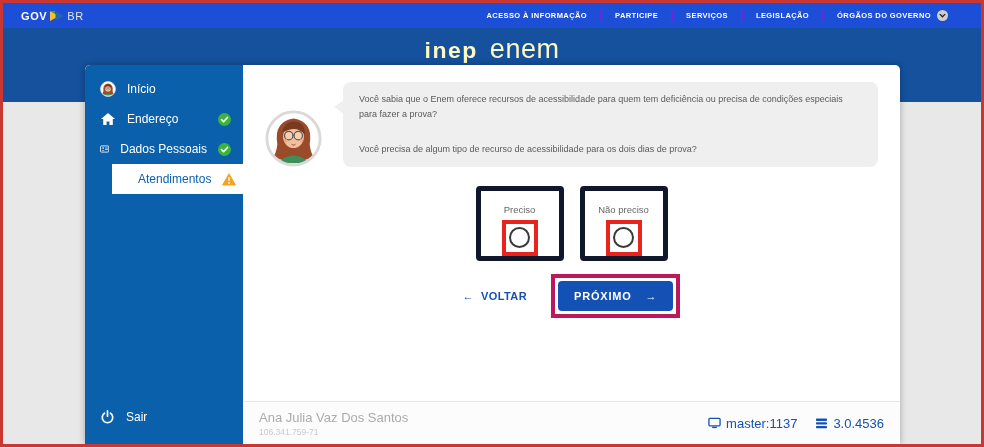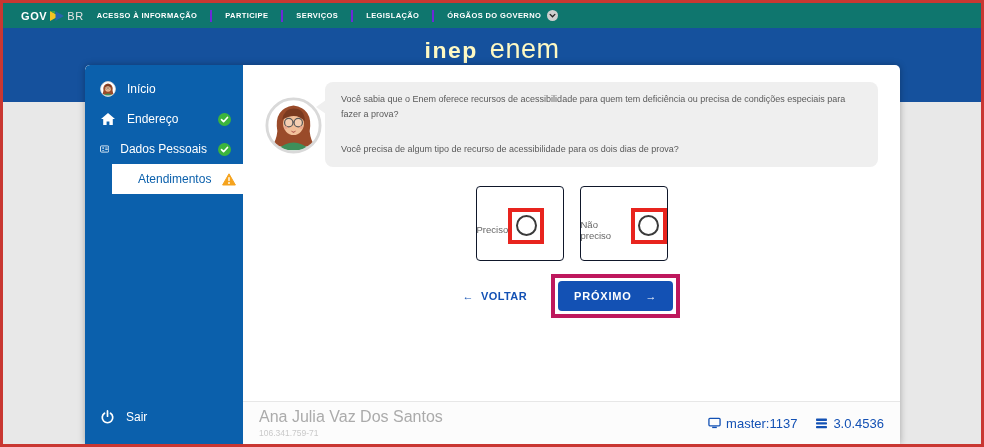--- a/index.html
+++ b/index.html
@@ -11,22 +11,22 @@
   }
   .frame {
     position:absolute; inset:0;
     border:3px solid #C93732;
     background:#E8E8E8;
     overflow:hidden;
   }
 
   
   .topbar {
-    height:25px; background:#0f766e;
-    display:flex; align-items:center; 
+    height:25px; background:#1d4ed8;
+    display:flex; align-items:center; justify-content:space-between;
     padding:0 20px 0 18px;
   }
   .brand { display:flex; align-items:center; gap:3px; color:#fff; font-size:11px; cursor:pointer; }
   .brand .gov { font-weight:bold; letter-spacing:.6px; }
   .brand .br { color:#E4E4E4; font-weight:normal; letter-spacing:.6px; }
   .topmenu { display:flex; align-items:center; height:100%; }
   .topmenu .tm-item {
     color:#fff; font-size:7.5px; font-weight:bold; letter-spacing:.4px;
     padding:0 13px; text-decoration:none;
     border-left:2px solid #6d28d9; height:12px; line-height:12px;
@@ -62,38 +62,38 @@
     padding-left:15px; gap:11px;
     color:#fff; font-size:12px; cursor:pointer; white-space:nowrap;
   }
   .item .st { margin-left:auto; margin-right:12px; display:flex; align-items:center; }
   .item.selected { background:#fff; color:#0B60AC; margin-left:27px; }
   .logout { margin-top:auto; margin-bottom:12px; }
 
   
   .content { flex:1; display:flex; flex-direction:column; position:relative; min-width:0; }
 
-  .assistant { display:flex; margin:17px 22px 0 22px; gap:3px; align-items:center; }
+  .assistant { display:flex; margin:17px 22px 0 22px; gap:21px; align-items:flex-end; }
   .avatar-big { width:57px; height:57px; flex-shrink:0; margin-top:2px; }
   .bubble {
     background:#EFEFEF; border-radius:8px; padding:10px 16px; position:relative;
     color:#5A5A5A; font-size:9px; line-height:1.65; flex:1;
   }
   .bubble:before {
     content:""; position:absolute; left:-9px; top:18px;
     border-top:7px solid transparent; border-bottom:7px solid transparent;
     border-right:10px solid #EFEFEF;
   }
   .bubble p { margin:0; }
   .bubble p + p { margin-top:20px; }
 
   .options { display:flex; justify-content:center; gap:16px; margin-top:19px; }
   .option-card {
-    width:88px; height:75px; border:1px solid #0f172a; border-radius:4px;
-    display:flex; align-items:center; background:#fff; cursor:pointer;
+    width:88px; height:75px; border:5px solid #0f172a; border-radius:4px;
+    display:flex; flex-direction:column; align-items:center; background:#fff; cursor:pointer;
   }
   .option-label { font-size:9.5px; color:#666; margin-top:13px; }
   .ann-box {
     width:36px; height:36px; border:4px solid #E8241E; margin-top:5px;
     display:flex; align-items:center; justify-content:center;
   }
   .radio {
     width:21px; height:21px; border:2px solid #3A3A3A; border-radius:50%; background:#fff; cursor:pointer;
   }
 
@@ -107,21 +107,21 @@
     background:#1351B4; color:#fff; border:none; border-radius:4px;
     font-family:inherit; font-size:11px; font-weight:bold; letter-spacing:.8px;
     padding:9px 16px; display:flex; gap:14px; align-items:center; cursor:pointer;
   }
 
   .cfooter {
     margin-top:auto; height:43px; border-top:1px solid #E7E7E7; background:#FCFCFC;
     display:flex; align-items:center; justify-content:space-between; padding:0 16px;
   }
   .user { display:flex; flex-direction:column; gap:2px; }
-  .user-name { color:#ABABAB; font-size:16px; }
+  .user-name { color:#ABABAB; font-size:13px; }
   .user-doc  { color:#C9C9C9; font-size:8.5px; }
   .meta { display:flex; gap:18px; align-items:center; }
   .meta-item { display:flex; gap:5px; align-items:center; color:#1351B4; font-size:13px; }
 </style>
 </head>
 <body>
 
 <div class="frame">
 
   <div class="topbar">

